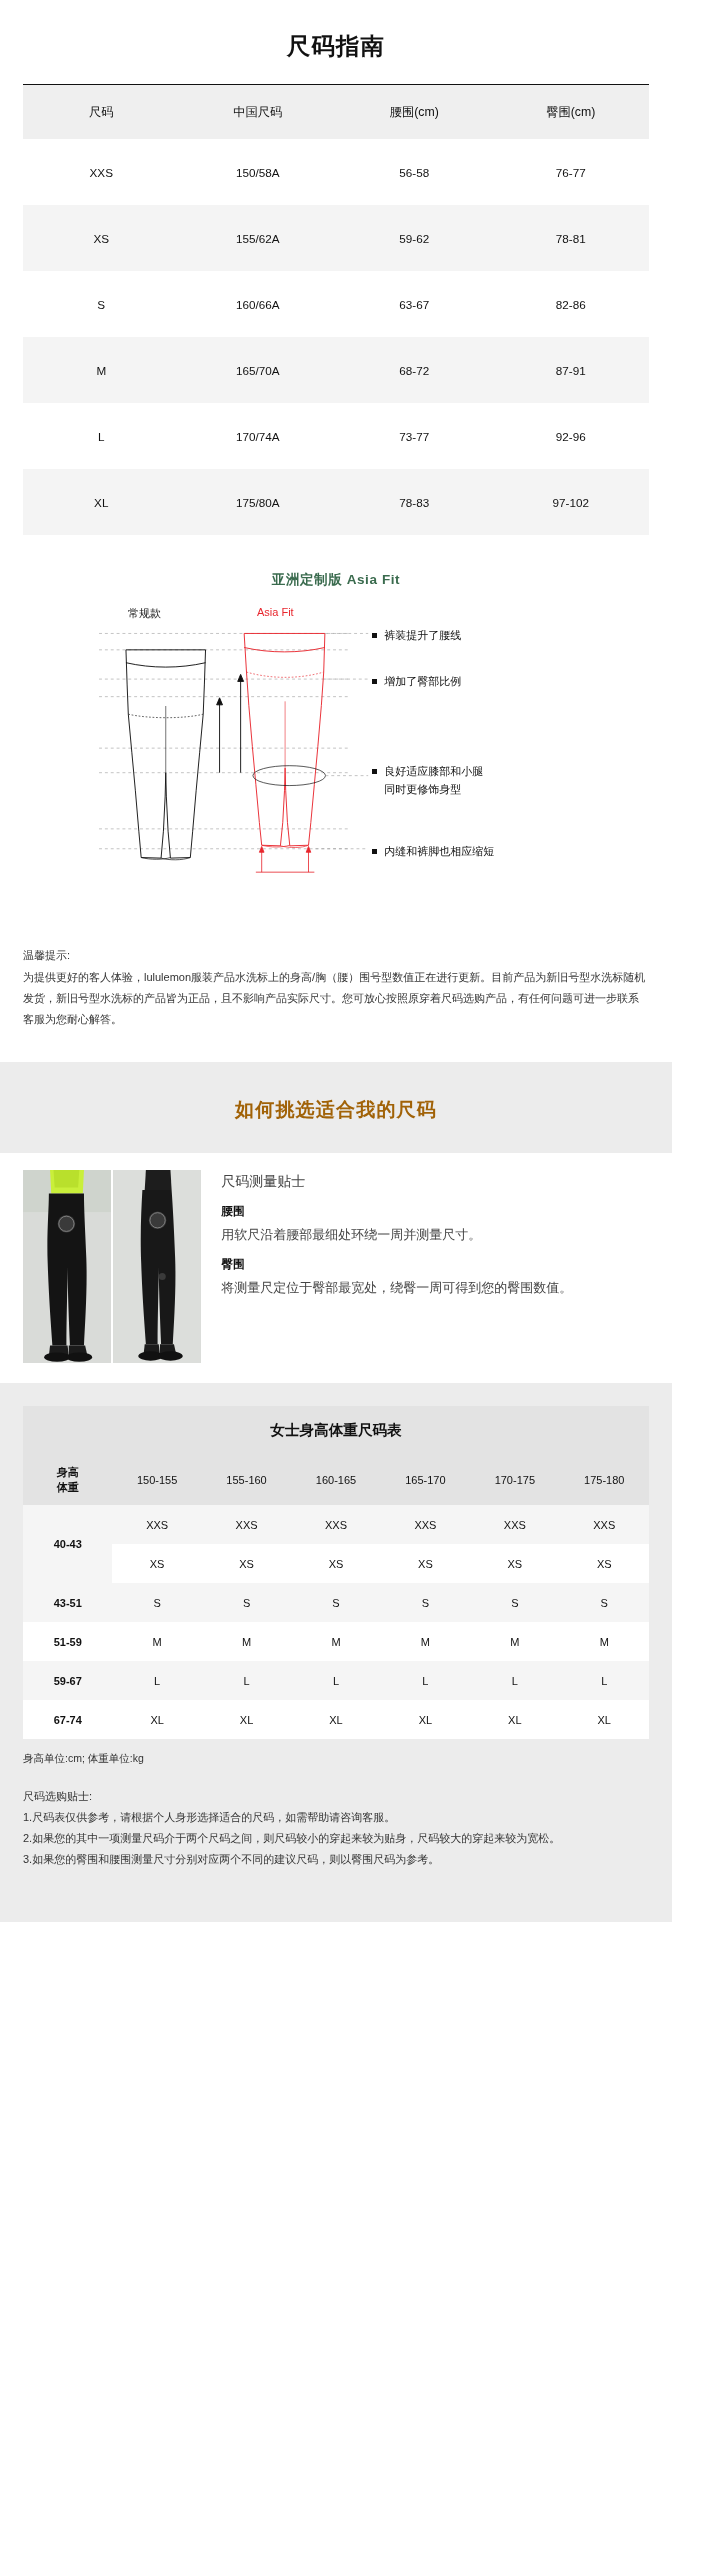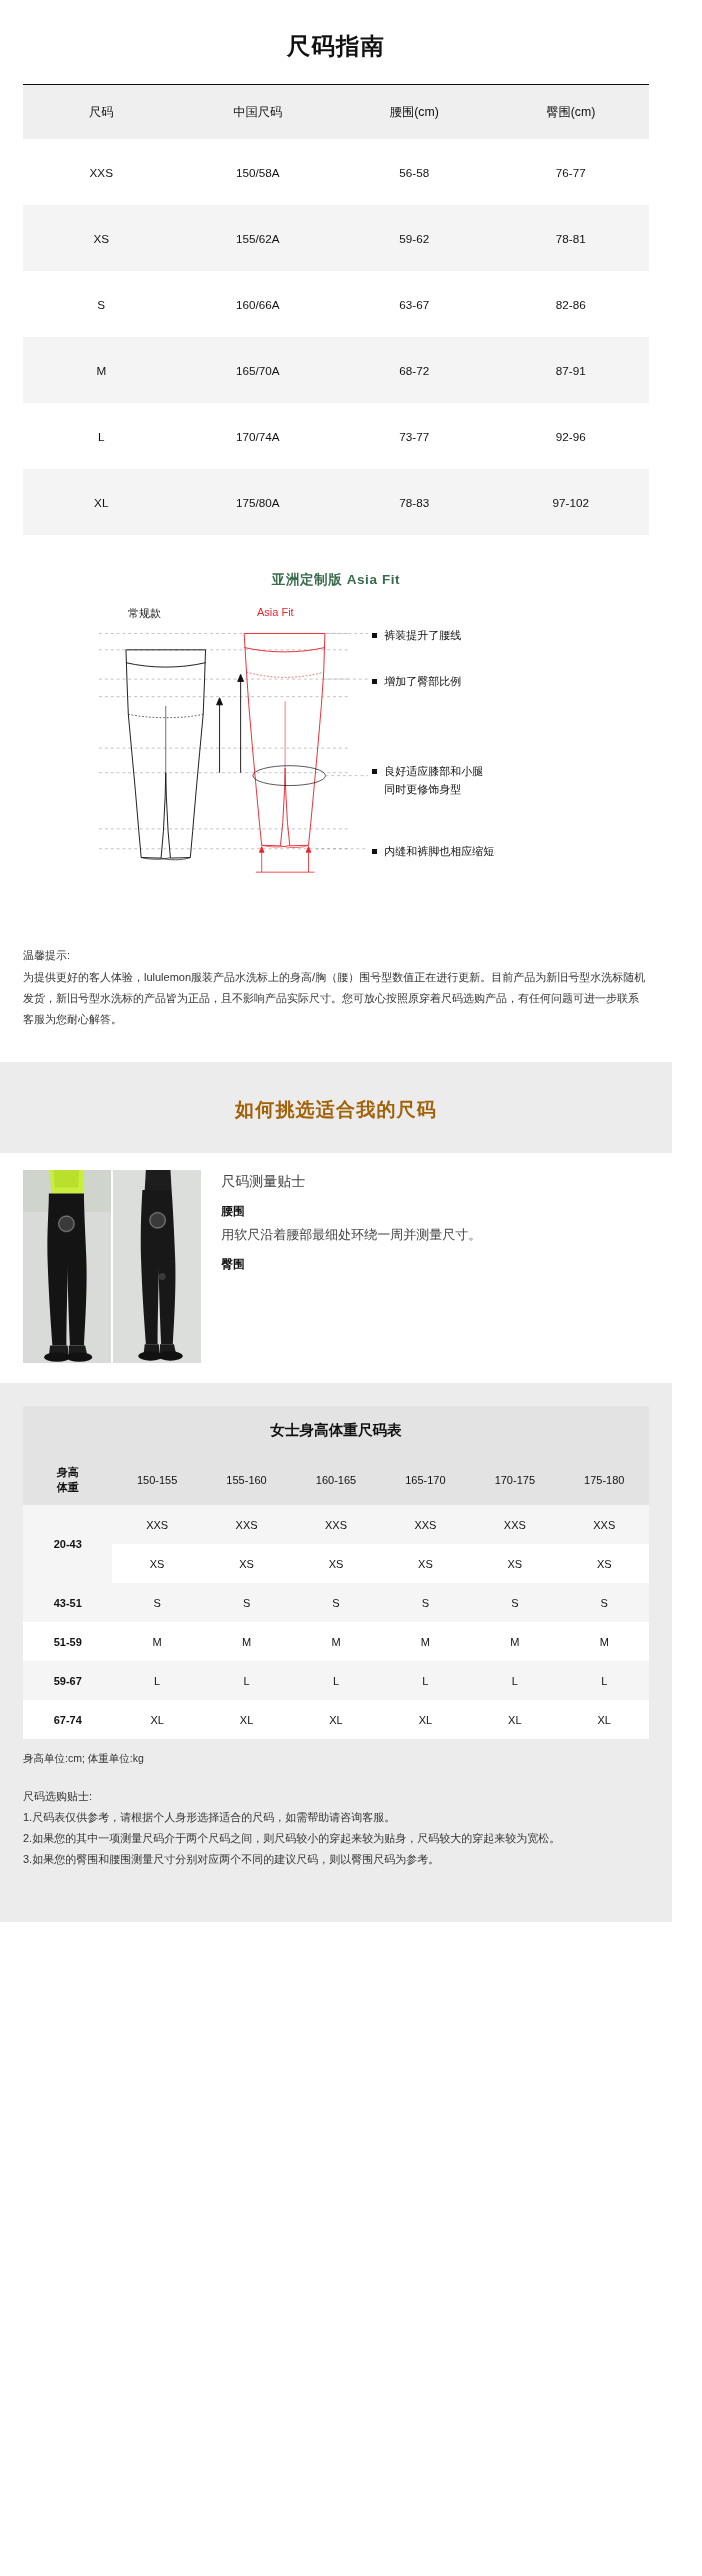--- a/index.html
+++ b/index.html
@@ -375,20 +375,21 @@
               <ellipse cx="98" cy="318" rx="21" ry="8" fill="#111"></ellipse>
             </svg>
           </div>
         </div>
 
         <div class="measure-text">
           <div class="measure-title">尺码测量贴士</div>
           <div class="m-sub">腰围</div>
           <div class="m-body">用软尺沿着腰部最细处环绕一周并测量尺寸。</div>
           <div class="m-sub">臀围</div>
+          <div class="m-body">将测量尺定位于臀部最宽处，绕臀一周可得到您的臀围数值。</div>
         </div>
       </div>
     </div>
 
     <div class="matrix-wrap">
       <div class="matrix-title">女士身高体重尺码表</div>
       <table class="matrix">
         <thead>
           <tr>
             <th class="corner">
@@ -398,21 +399,21 @@
             <th>150-155</th>
             <th>155-160</th>
             <th>160-165</th>
             <th>165-170</th>
             <th>170-175</th>
             <th>175-180</th>
           </tr>
         </thead>
         <tbody>
           <tr class="band-a">
-            <td class="rowhead" rowspan="2" style="background:#f5f5f5;">20-43</td>
+            <td class="rowhead" rowspan="2" style="background:#f5f5f5;">40-43</td>
             <td>XXS</td>
             <td>XXS</td>
             <td>XXS</td>
             <td>XXS</td>
             <td>XXS</td>
             <td>XXS</td>
           </tr>
           <tr class="band-b">
             <td>XS</td>
             <td>XS</td>

